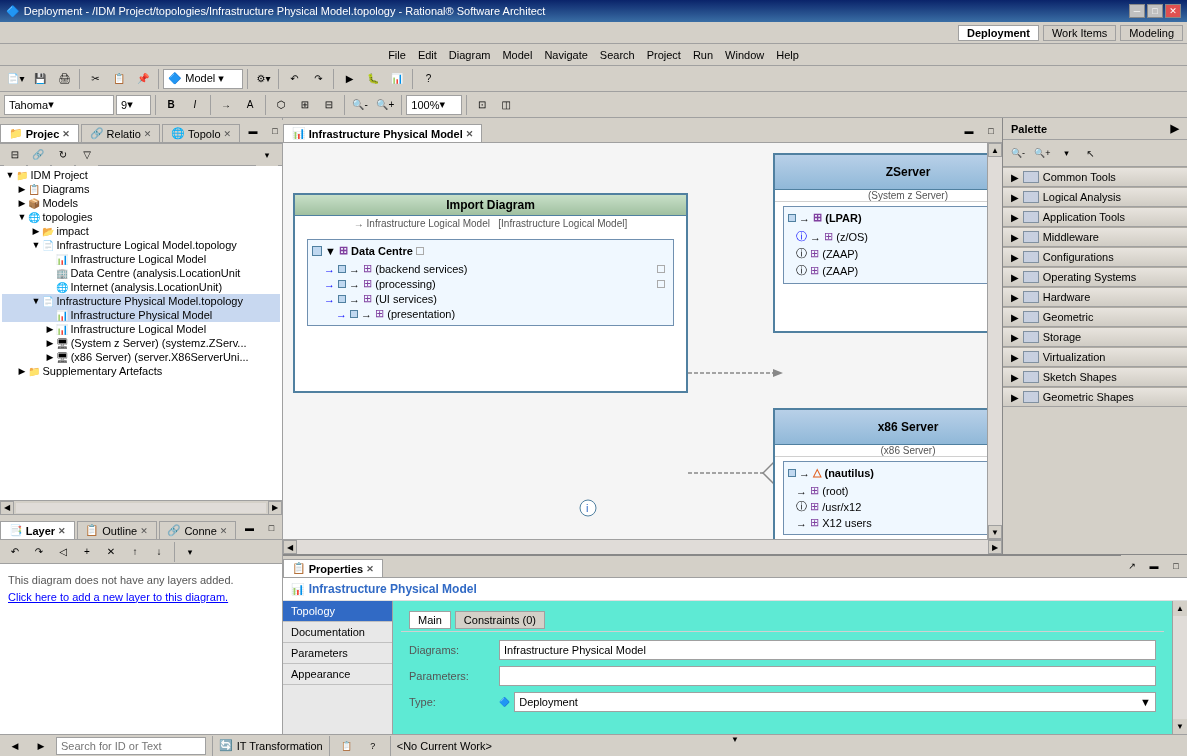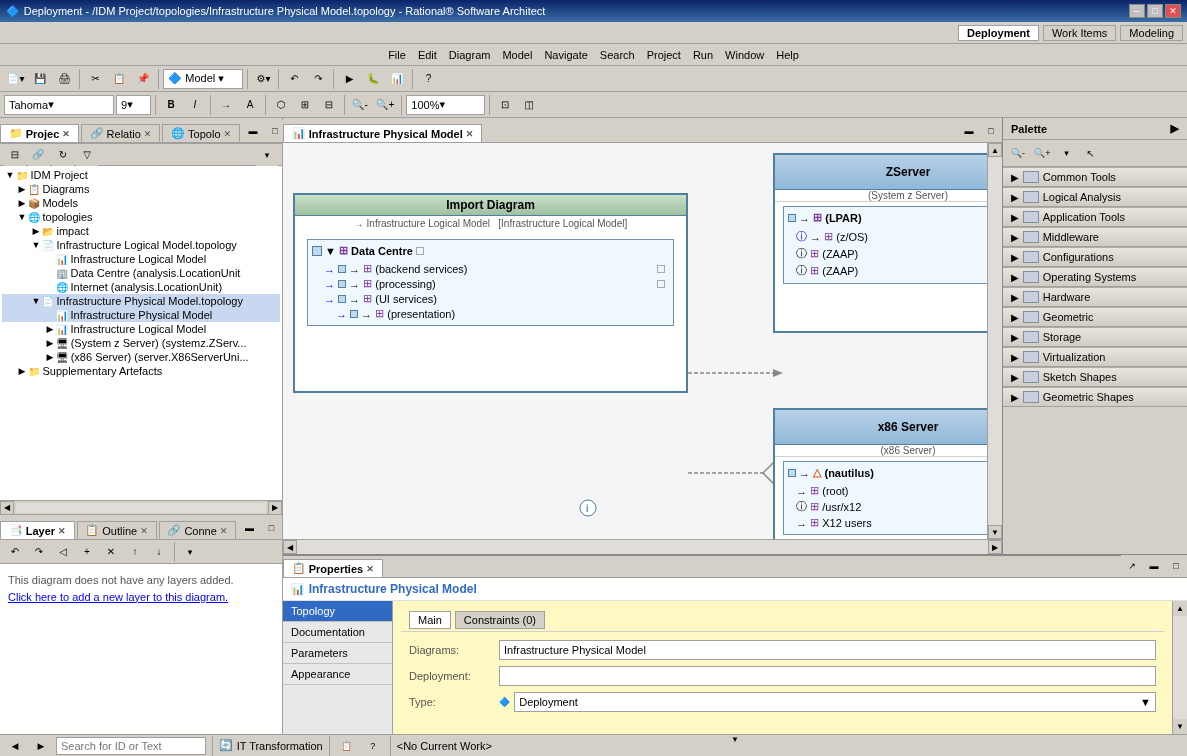--- a/index.html
+++ b/index.html
@@ -110,21 +110,21 @@
     #properties-panel {
       height: 180px; border-top: 2px solid #888; display: flex; flex-direction: column;
     }
     #prop-tab-bar { background: #d4d0c8; display: flex; align-items: flex-end; border-bottom: 1px solid #a0a0a0; min-height: 22px; padding-top: 2px; }
     #prop-content { flex: 1; background: white; display: flex; }
     #prop-sidebar { width: 110px; border-right: 1px solid #a0a0a0; background: #e8e8e8; }
     .prop-section {
       padding: 4px 8px; cursor: pointer; border-bottom: 1px solid #c0c0c0; font-size: 11px;
     }
     .prop-section.active { background: #316ac5; color: white; }
-    #prop-main { flex: 1; padding: 8px; background: #fef9c3; }
+    #prop-main { flex: 1; padding: 8px; background: #5eead4; }
     .prop-row { display: flex; align-items: center; margin-bottom: 6px; }
     .prop-label { width: 90px; color: #555; font-size: 11px; }
     .prop-field {
       flex: 1; height: 20px; border: 1px solid #a0a0a0; background: white;
       padding: 0 4px; font-size: 11px;
     }
     .prop-field-dropdown {
       flex: 1; height: 20px; border: 1px solid #a0a0a0; background: white;
       padding: 0 4px; font-size: 11px; display: flex; align-items: center; justify-content: space-between;
     }
@@ -278,21 +278,21 @@
   <div class="tb-btn">→</div>
   <div class="tb-btn">A</div>
   <div class="tb-separator"></div>
   <div class="tb-btn">⬡</div>
   <div class="tb-btn">⊞</div>
   <div class="tb-btn">⊟</div>
   <div class="tb-separator"></div>
   <div class="tb-btn">🔍-</div>
   <div class="tb-btn">🔍+</div>
   <div class="tb-separator"></div>
-  <div class="tb-dropdown" style="width:79px;">
+  <div class="tb-dropdown" style="width:56px;">
     <span>100%</span> ▾
   </div>
   <div class="tb-separator"></div>
   <div class="tb-btn">⊡</div>
   <div class="tb-btn">◫</div>
 </div>
 
 <div id="main-layout" style="height:calc(756px - 22px - 22px - 26px - 26px - 22px - 22px); display:flex;">
 
   <div id="left-panel">
@@ -763,21 +763,21 @@
               <span>Constraints (0)</span>
             </div>
           </div>
 
           <div style="padding:8px;">
             <div class="prop-row">
               <div class="prop-label">Diagrams:</div>
               <input class="prop-field" style="flex: 1 1 0%; height: 20px; border: 1px solid rgb(160, 160, 160);" value="Infrastructure Physical Model">
             </div>
             <div class="prop-row">
-              <div class="prop-label">Deployment:</div>
+              <div class="prop-label">Parameters:</div>
               <input class="prop-field" style="flex: 1 1 0%; height: 20px; border: 1px solid rgb(160, 160, 160);" value="">
             </div>
             <div class="prop-row">
               <div class="prop-label">Type:</div>
               <span style="margin-right:4px;font-size:9px;">🔷</span>
               <div class="prop-field-dropdown" style="flex:1;height:20px;border:1px solid #a0a0a0;background:white;display:flex;align-items:center;justify-content:space-between;padding:0 4px;">
                 <span>Deployment</span>
                 <span>▼</span>
               </div>
             </div>

